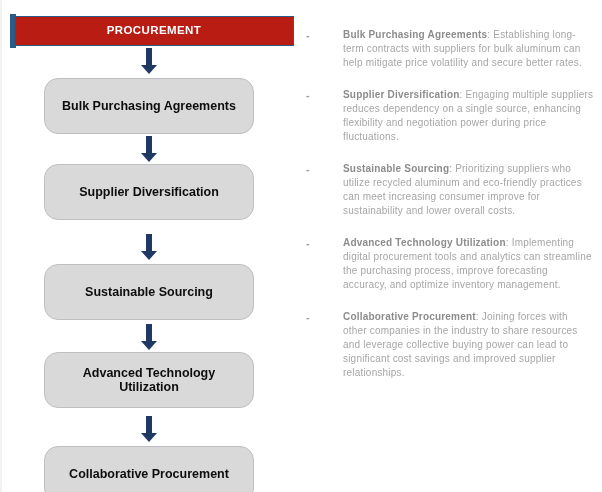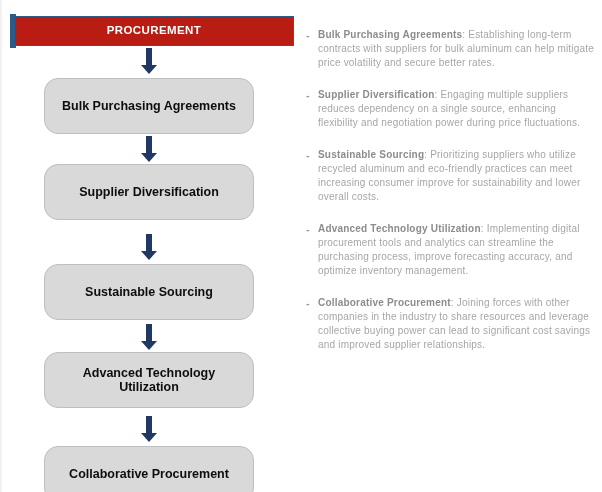--- a/index.html
+++ b/index.html
@@ -144,20 +144,21 @@
     font-size: 11px;
     line-height: 14px;
     font-weight: bold;
   }
   .bullet-text {
     flex: 1 1 auto;
     font-size: 10px;
     line-height: 14px;
     color: #a6a6a6;
     letter-spacing: 0.2px;
+    margin-left: 25px;
   }
   .bullet-text .lead {
     color: #8c8c8c;
     font-weight: bold;
   }
 
   
   .edge-left {
     position: absolute;
     left: 0;

